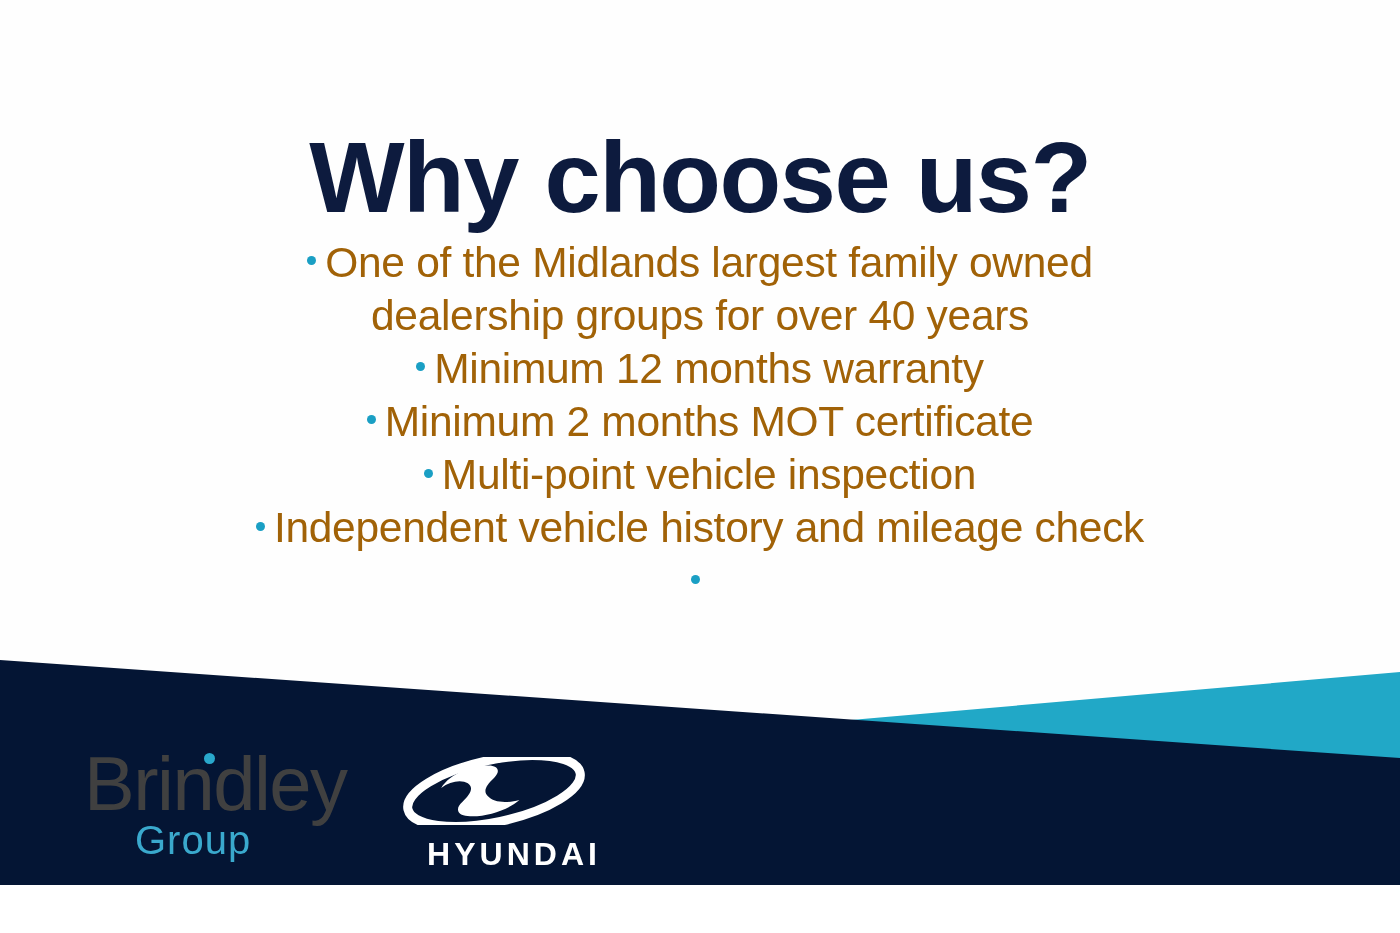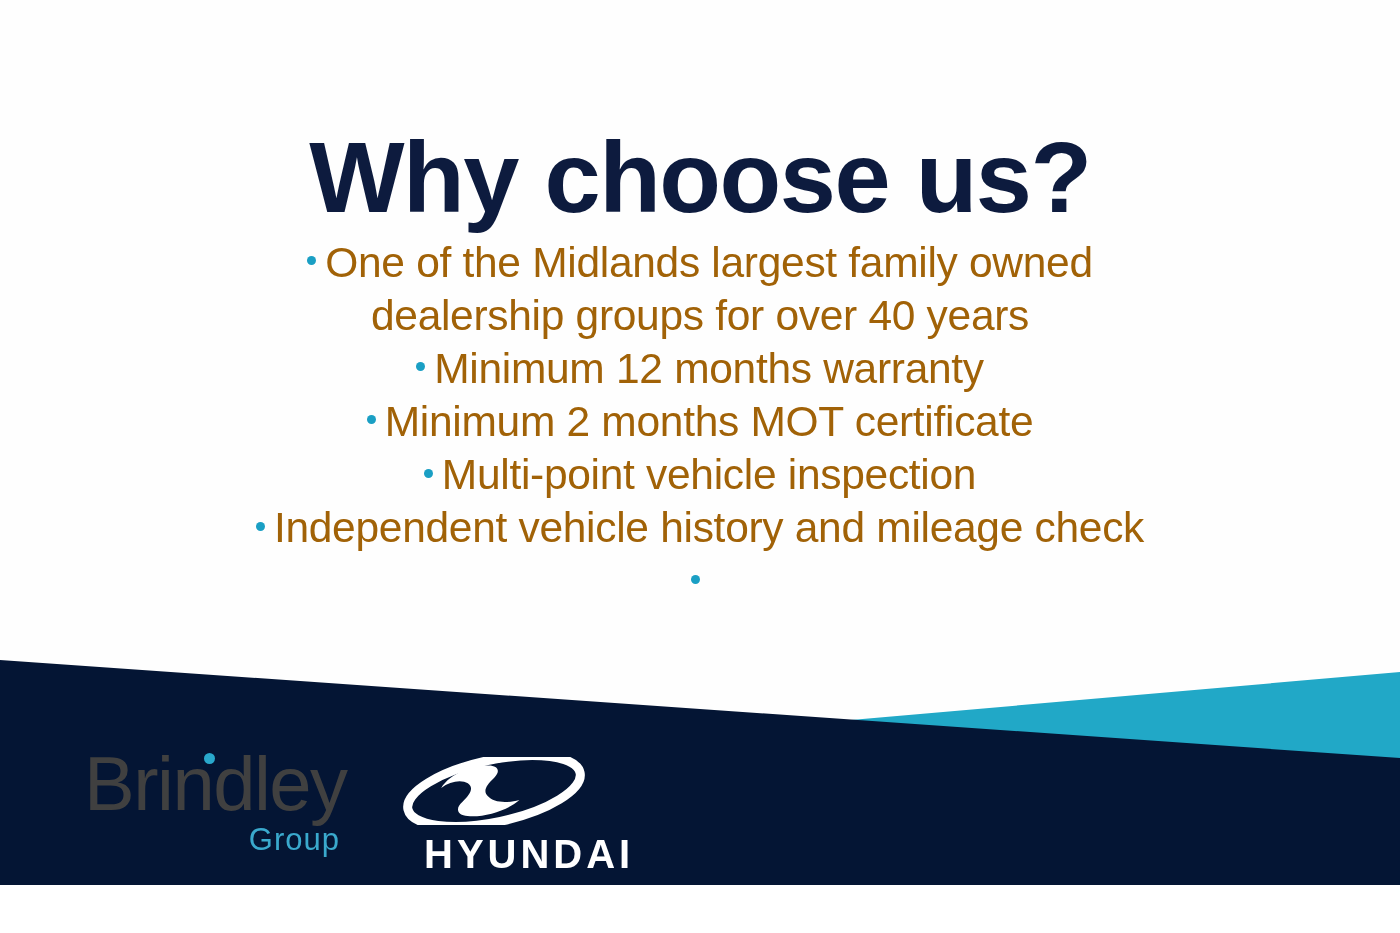--- a/index.html
+++ b/index.html
@@ -98,42 +98,42 @@
   #brindley-i-dot {
     position: absolute;
     left: 124px;
     top: 8px;
     width: 11px;
     height: 11px;
     border-radius: 50%;
     background: #29a8cc;
   }
   #brindley-group {
-    font-size: 31px;
+    font-size: 40px;
     color: #3aa9cd;
     letter-spacing: 1px;
     line-height: 42px;
-    text-align: right;
+    text-align: left;
     padding-left: 55px;
     margin-top: -4px;
   }
 
   #hyundai-logo {
     position: relative;
     margin-left: 44px;
     margin-top: 12px;
     width: 220px;
     text-align: center;
   }
   #hyundai-emblem {
     display: block;
     margin: 0 auto;
   }
   #hyundai-word {
-    font-size: 40px;
+    font-size: 32px;
     font-weight: bold;
     color: #ffffff;
     letter-spacing: 4px;
     margin-top: 8px;
     line-height: 42px;
     margin-left: 40px;
   }
 </style>
 </head>
 <body>

